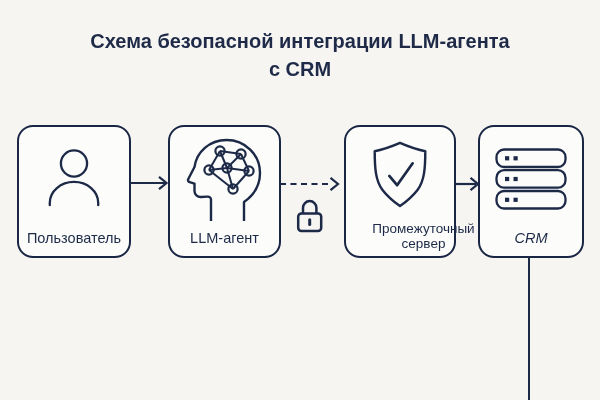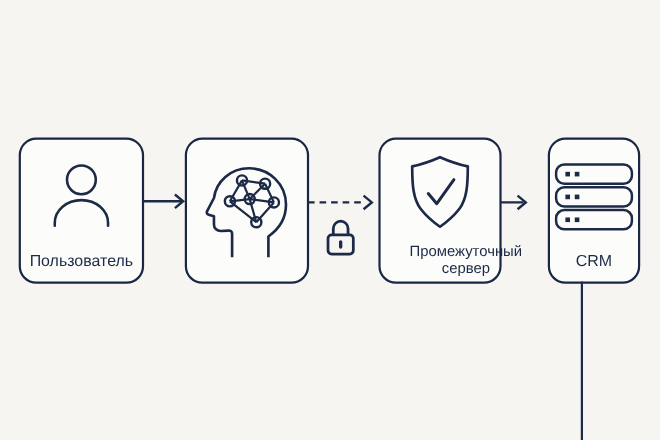--- a/index.html
+++ b/index.html
@@ -32,21 +32,21 @@
     background: #fcfcfa;
     border: 2px solid #1a2744;
     border-radius: 16px;
     display: flex;
     flex-direction: column;
     align-items: center;
   }
   .node-1 { left: 17px;  width: 114px; }
   .node-2 { left: 168px; width: 113px; }
   .node-3 { left: 344px; width: 112px; }
-  .node-4 { left: 498px; width: 84px; }
+  .node-4 { left: 478px; width: 106px; font-style: italic; }
   .icon-wrap {
     flex: 1;
     display: flex;
     align-items: center;
     justify-content: center;
     width: 100%;
   }
   .node-label {
     flex: 0 0 auto;
     margin-bottom: 10px;
@@ -79,20 +79,24 @@
     width: 2px;
     height: 144px;
     background: #1c2947;
   }
 </style>
 </head>
 <body>
 
 <div class="stage">
 
+  <h1 class="title">
+    <span>Схема безопасной интеграции LLM-агента</span><br>
+    <span>с CRM</span>
+  </h1>
 
   <div class="node node-1">
     <div class="icon-wrap">
       <svg width="62" height="62" viewBox="0 0 64 64">
         <circle class="icon-stroke" cx="32" cy="16" r="13.5" stroke-width="2.4"></circle>
         <path class="icon-stroke" d="M7 59 V56.5 A25 21.5 0 0 1 57 56.5 V59" stroke-width="2.4" stroke-linecap="round"></path>
       </svg>
     </div>
     <div class="node-label">Пользователь</div>
   </div>
@@ -117,20 +121,21 @@
         <g class="icon-stroke" stroke-width="2.2" fill="#fcfcfa">
           <circle cx="34" cy="14" r="4.6"></circle>
           <circle cx="55" cy="17" r="4.6"></circle>
           <circle cx="63" cy="34" r="4.6"></circle>
           <circle cx="47" cy="52" r="4.6"></circle>
           <circle cx="23" cy="33" r="4.6"></circle>
           <circle cx="41" cy="31" r="4.6"></circle>
         </g>
       </svg>
     </div>
+    <div class="node-label">LLM-агент</div>
   </div>
 
   <div class="node node-3">
     <div class="icon-wrap">
       <svg width="64" height="70" viewBox="0 0 64 72">
         <path class="icon-stroke" stroke-width="2.5" stroke-linejoin="round" d="M32 3 C40 6.5 49 9.7 58 11.6 C58 28 57.3 42 50 51.4 C45 57.8 38.6 63.4 32 68 C25.4 63.4 19 57.8 14 51.4 C6.7 42 6 28 6 11.6 C15 9.7 24 6.5 32 3 Z"></path>
         <polyline class="icon-stroke" stroke-width="2.8" stroke-linecap="round" stroke-linejoin="round" points="21,37 29,46.5 45,24"></polyline>
       </svg>
     </div>
     <div class="node-label">Промежуточный сервер</div>

